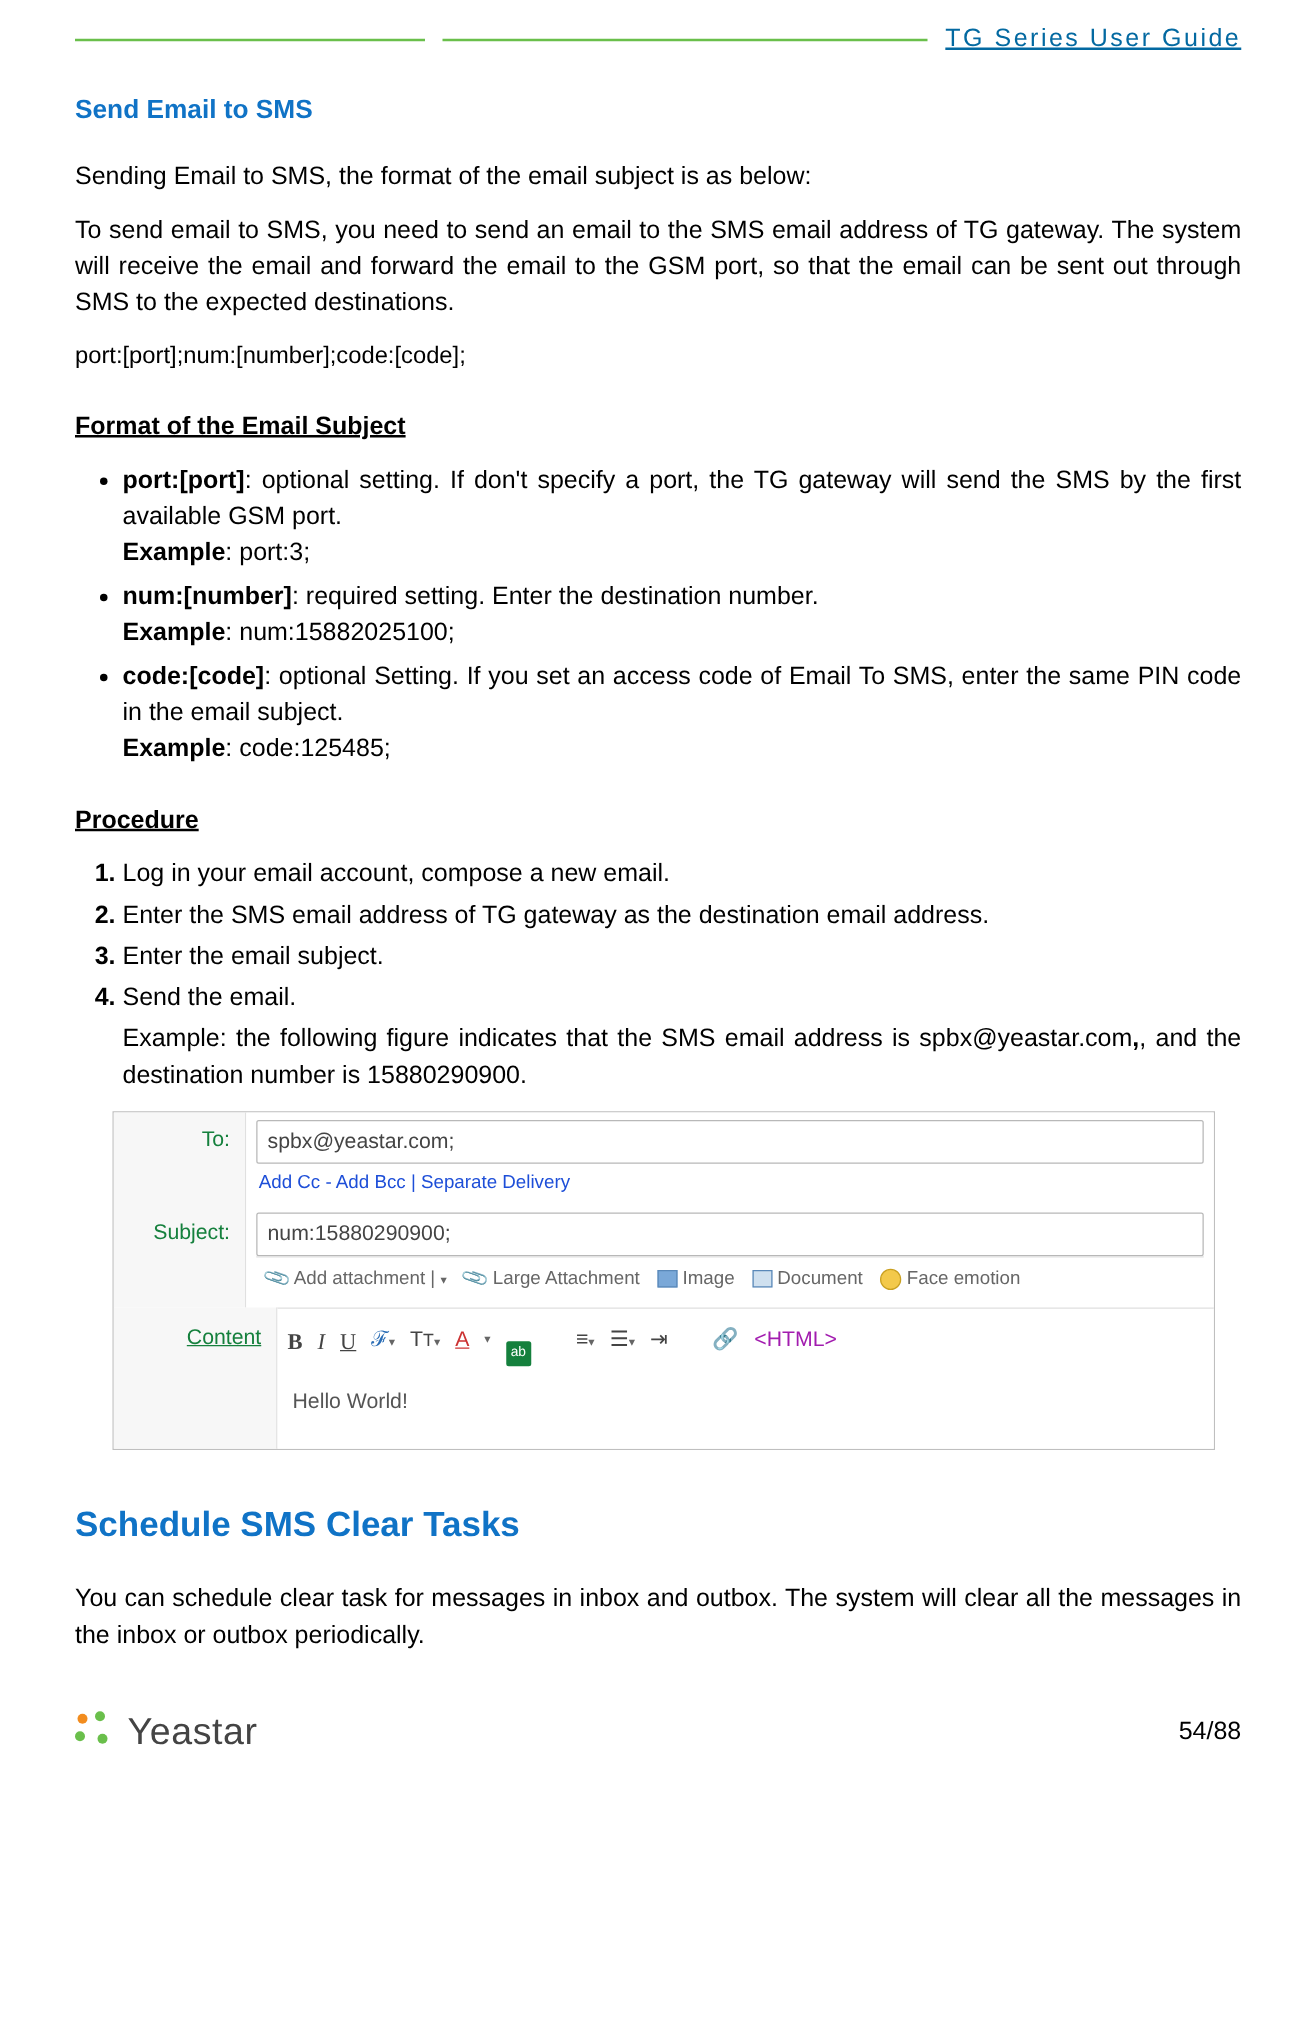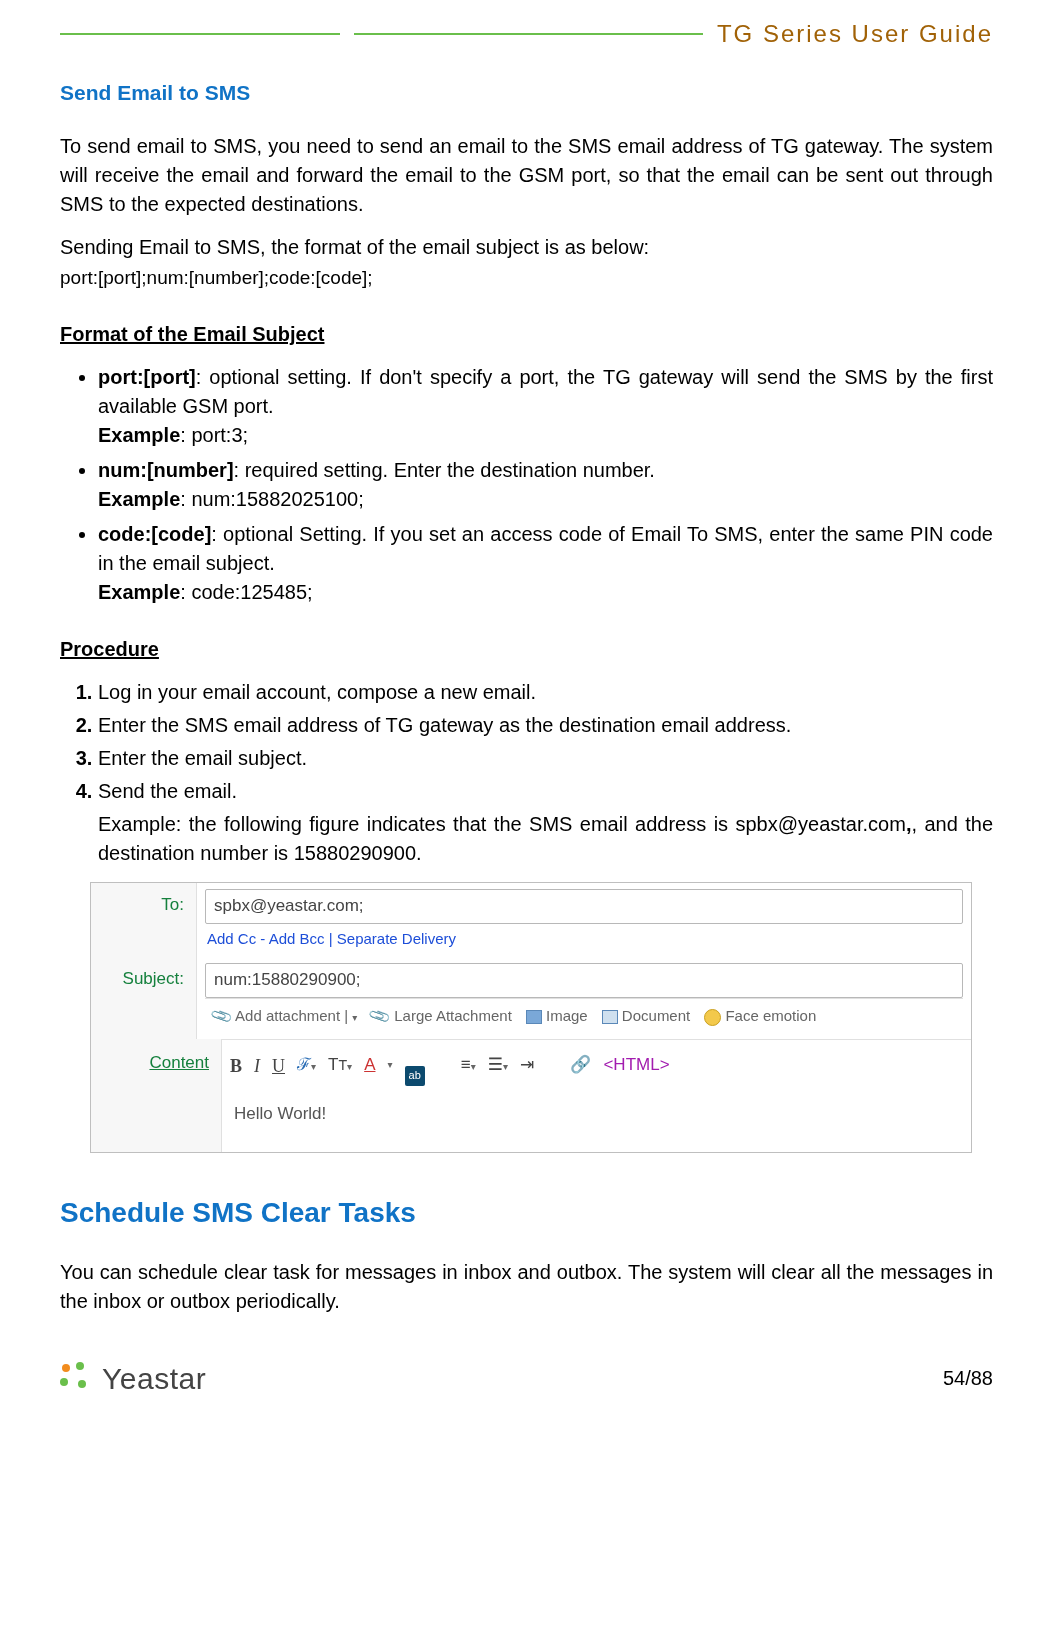--- a/index.html
+++ b/index.html
@@ -10,24 +10,25 @@
     background: #fff;
   }
   .page {
     width: 1053px;
     margin: 0 auto;
     padding: 20px 60px 30px 60px;
     box-sizing: border-box;
     position: relative;
   }
   .header-title {
-    font-size: 24px;
-    color: #a16207;
+    font-size: 20px;
+    color: #0369a1;
     letter-spacing: 2px;
     white-space: nowrap;
+    text-decoration: underline;
   }
   .hr-wrap{
     display:flex;
     align-items:center;
     gap:14px;
   }
   .hr-seg{ border-top:2px solid #6abf4b; height:0;}
   .seg1{ width:280px;}
   .seg2{ width:300px;}
   .content { margin-top: 30px; font-size: 20px; line-height: 1.45; }
@@ -55,21 +56,21 @@
   .ef-body { flex:1; padding:6px 8px; background:#fff; }
   .ef-input {
     border:1px solid #b8b8b8; border-radius:2px; padding:4px 8px; width: 740px; background:#fff; color:#444;
   }
   .ef-sub { color:#1d4ed8; font-size:15px; padding:4px 2px 2px 2px; }
   .ef-toolbar { border-top:1px solid #e0e0e0; padding:6px 8px; color:#666; font-size:15px; display:flex; gap:14px; align-items:center;}
   .ef-format { border-top:1px solid #e0e0e0; padding:6px 8px; display:flex; gap:12px; align-items:center; color:#444;}
   .ef-format .b { font-weight:bold; font-family: "Times New Roman", serif; font-size:18px;}
   .ef-format .i { font-style:italic; font-family:"Times New Roman",serif; font-size:18px;}
   .ef-format .u { text-decoration:underline; font-family:"Times New Roman",serif; font-size:18px;}
-  .ef-format .box { background:#0c4a6e; color:#fff; font-size:11px; padding:2px 4px; border-radius:2px;margin-top:20px;}
+  .ef-format .box { background:#15803d; color:#fff; font-size:11px; padding:2px 4px; border-radius:2px;margin-top:20px;}
   .ef-format .html { color:#a21caf; }
   .ef-content { padding:10px 12px 26px 12px; color:#555; }
   .footer {
     display:flex; justify-content:space-between; align-items:center;
     margin-top: 40px; padding-top:6px;
   }
   .logo { display:flex; align-items:flex-start; gap:8px; }
   .logo-mark {
     width:34px; height:34px; position:relative;
   }
@@ -95,23 +96,23 @@
   <div class="hr-wrap">
     <div class="hr-seg seg1"></div>
     <div class="hr-seg seg2" style="flex:1"></div>
     <div class="header-title">TG  Series  User  Guide</div>
   </div>
 
   <div class="content">
 
     <div class="h-blue">Send Email to SMS</div>
 
+    <div class="para" style="margin-bottom:2px;">Sending Email to SMS, the format of the email subject is as below:</div>
+
     <div class="para">To send email to SMS, you need to send an email to the SMS email address of TG gateway. The system will receive the email and forward the email to the GSM port, so that the email can be sent out through SMS to the expected destinations.</div>
-
-    <div class="para" style="margin-bottom:2px;">Sending Email to SMS, the format of the email subject is as below:</div>
     <div class="mono">port:[port];num:[number];code:[code];</div>
 
     <div class="subhead">Format of the Email Subject</div>
 
     <ul class="bullets">
       <li>
         <b>port:[port]</b><span>: optional setting. If don't specify a port, the TG gateway will send the SMS by the first available GSM port.</span><br>
         <b>Example</b><span>: port:3;</span>
       </li>
       <li>

